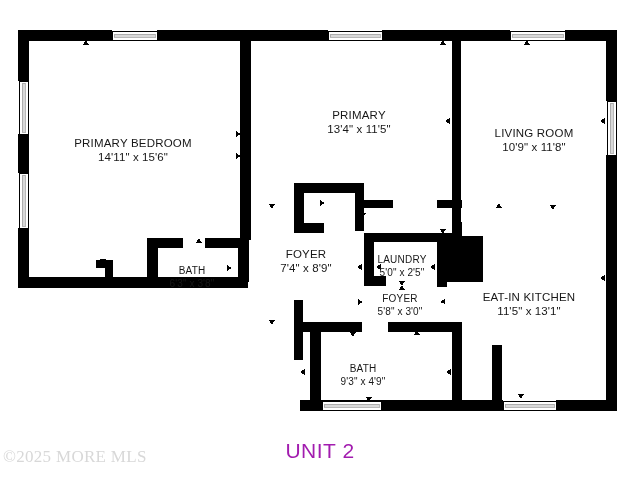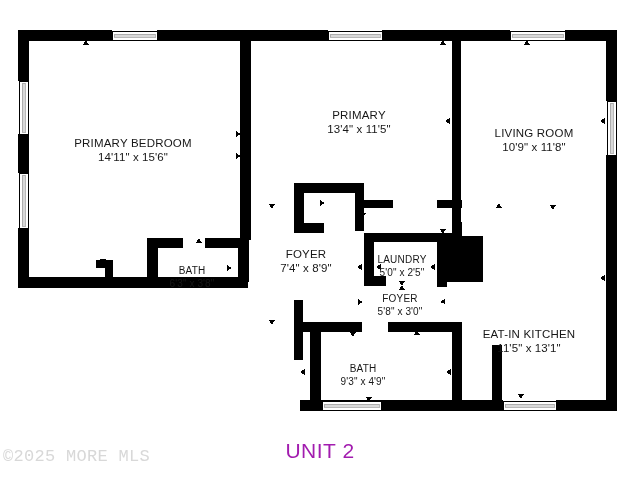--- a/index.html
+++ b/index.html
@@ -58,21 +58,21 @@
     transform: translate(-50%, -50%);
     font-size: 21px;
     letter-spacing: 0.5px;
     color: #a21caf;
     white-space: nowrap;
   }
   #watermark {
     position: absolute;
     left: 3px;
     top: 447px;
-    font-family: Liberation Mono, monospace;
+    font-family: Liberation Serif, serif;
     font-size: 17px;
     color: #d8d8d8;
     letter-spacing: 0.3px;
     white-space: nowrap;
     user-select: none;
   }
 </style>
 </head>
 <body>
 
@@ -243,21 +243,21 @@
   <div class="room-label small" style="left:402px; top:266px;">
     <span class="rl-name">LAUNDRY</span>
     <span class="rl-dims">5'0" x 2'5"</span>
   </div>
 
   <div class="room-label small" style="left:400px; top:305px;">
     <span class="rl-name">FOYER</span>
     <span class="rl-dims">5'8" x 3'0"</span>
   </div>
 
-  <div class="room-label" style="left:529px; top:304px;margin-top:37px;">
+  <div class="room-label" style="left:529px; top:304px;">
     <span class="rl-name">EAT-IN KITCHEN</span>
     <span class="rl-dims">11'5" x 13'1"</span>
   </div>
 
   <div class="room-label small" style="left:363px; top:375px;">
     <span class="rl-name">BATH</span>
     <span class="rl-dims">9'3" x 4'9"</span>
   </div>
 
   <div id="unit-title">UNIT 2</div>

